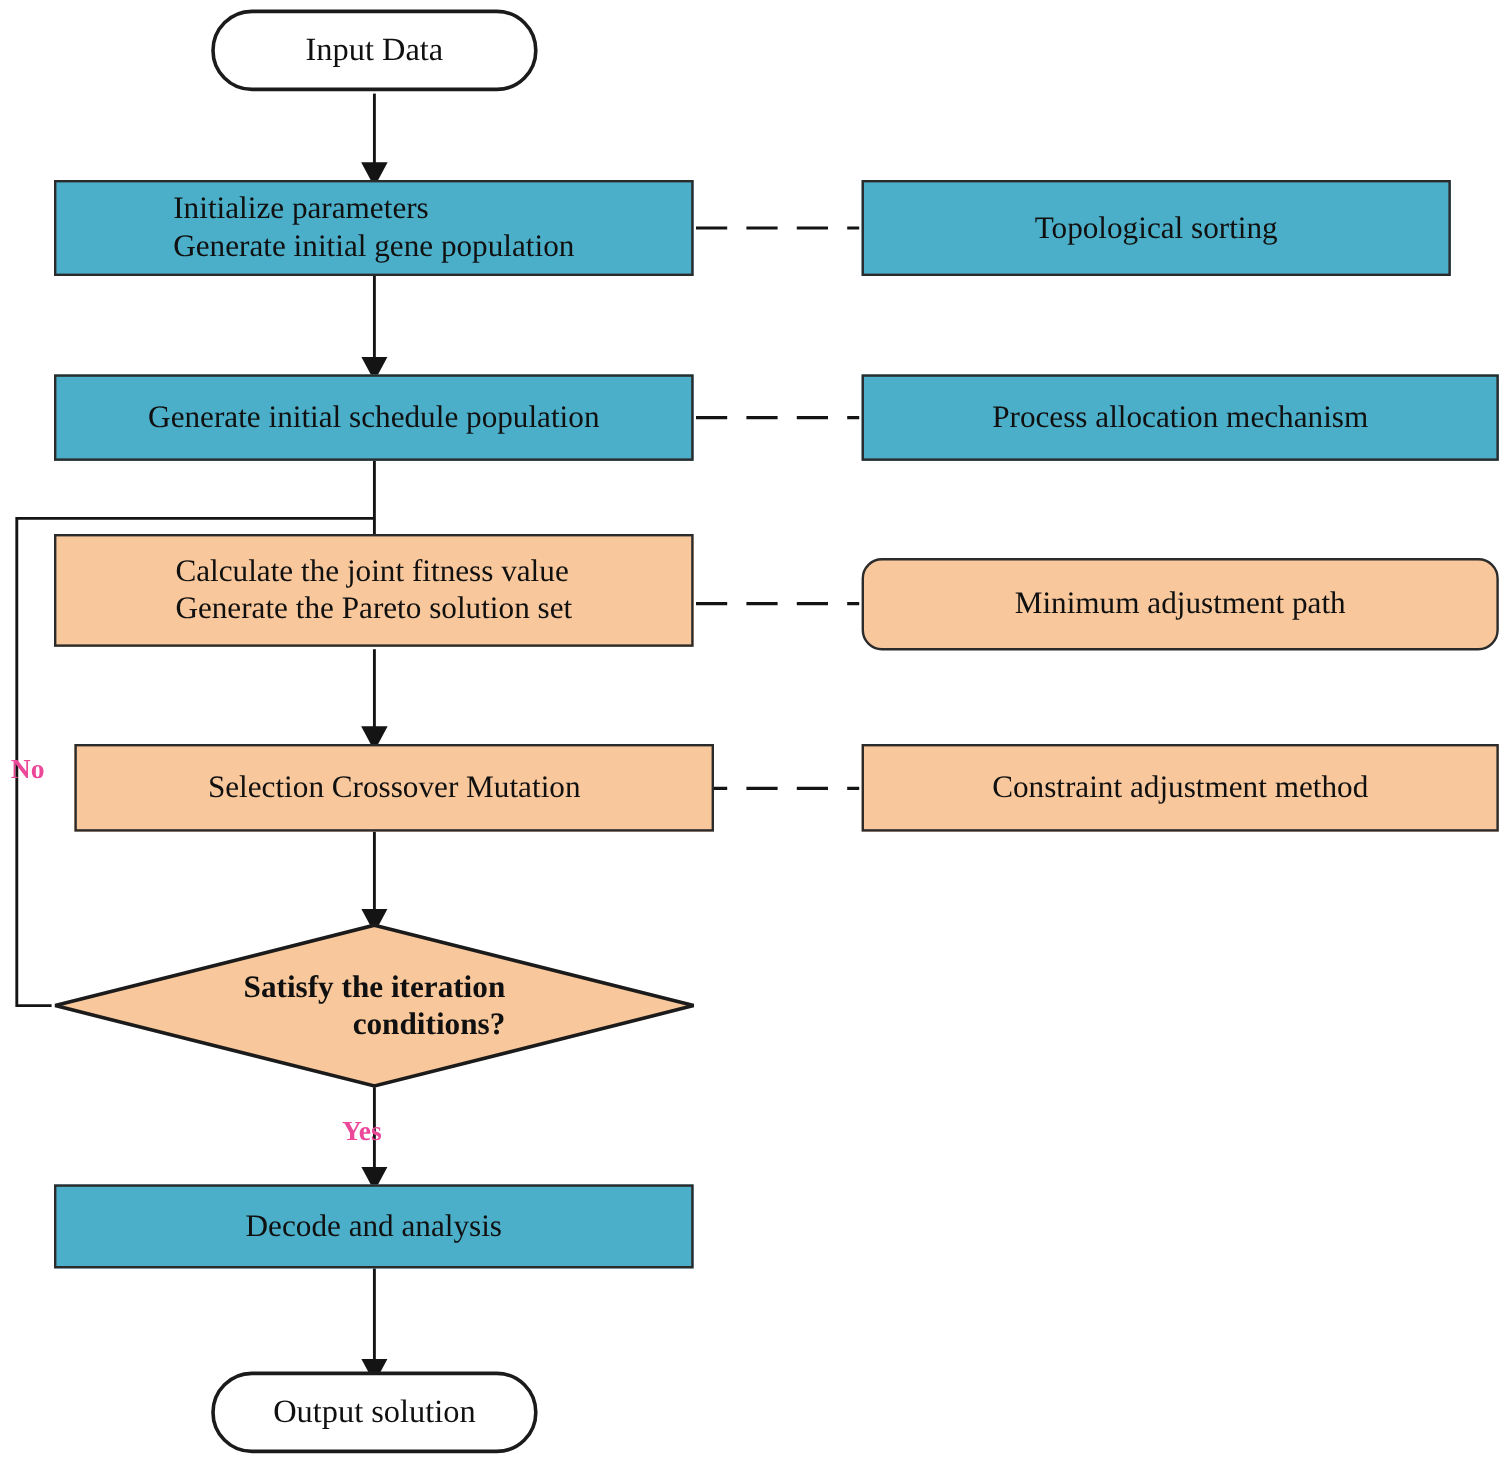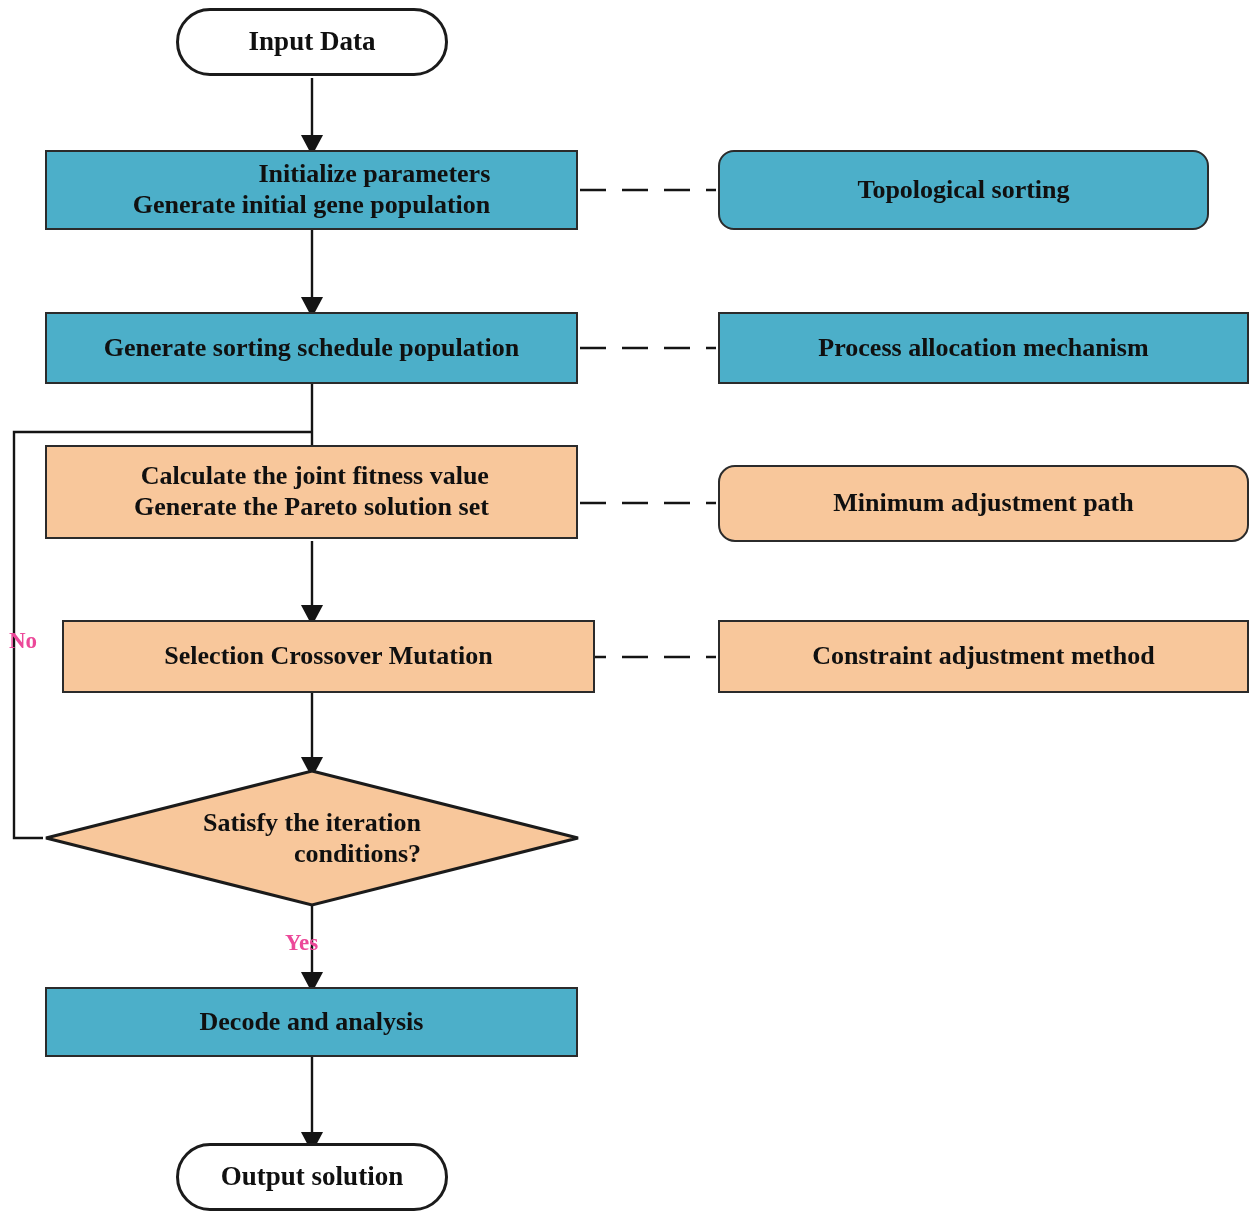--- a/index.html
+++ b/index.html
@@ -25,22 +25,22 @@
     width: 1251px;
     height: 1216px;
     pointer-events: none;
   }
   .node {
     position: absolute;
     box-sizing: border-box;
     display: flex;
     align-items: center;
     justify-content: center;
-    text-align: right;
-    font-weight: bold;
+    text-align: left;
+    font-weight: normal;
     color: #101010;
     line-height: 1.18;
   }
   .proc {
     border: 2.5px solid #2b2b2b;
   }
   .teal { background: #4cafc9; }
   .peach { background: #f8c79b; }
   .terminal {
     background: #ffffff;
@@ -121,26 +121,26 @@
 
   <div class="node terminal" style="left:176px; top:8px; width:272px; height:68px; font-size:27px;">
     <span class="node-text">Input Data</span>
   </div>
 
   <div class="node proc teal" style="left:45px; top:150px; width:533px; height:80px; font-size:26px;">
     <span class="node-text">Initialize parameters
 Generate initial gene population</span>
   </div>
 
-  <div class="node proc teal" style="left:718px; top:150px; width:491px; height:80px; font-size:26px;border-radius:16px;">
+  <div class="node proc teal" style="left:718px; top:150px; width:491px; height:80px; font-size:26px;">
     <span class="node-text">Topological sorting</span>
   </div>
 
   <div class="node proc teal" style="left:45px; top:312px; width:533px; height:72px; font-size:26px;">
-    <span class="node-text">Generate sorting schedule population</span>
+    <span class="node-text">Generate initial schedule population</span>
   </div>
 
   <div class="node proc teal" style="left:718px; top:312px; width:531px; height:72px; font-size:26px;">
     <span class="node-text">Process allocation mechanism</span>
   </div>
 
   <div class="node proc peach" style="left:45px; top:445px; width:533px; height:94px; font-size:26px;">
     <span class="node-text">Calculate the joint fitness value
 Generate the Pareto solution set</span>
   </div>

